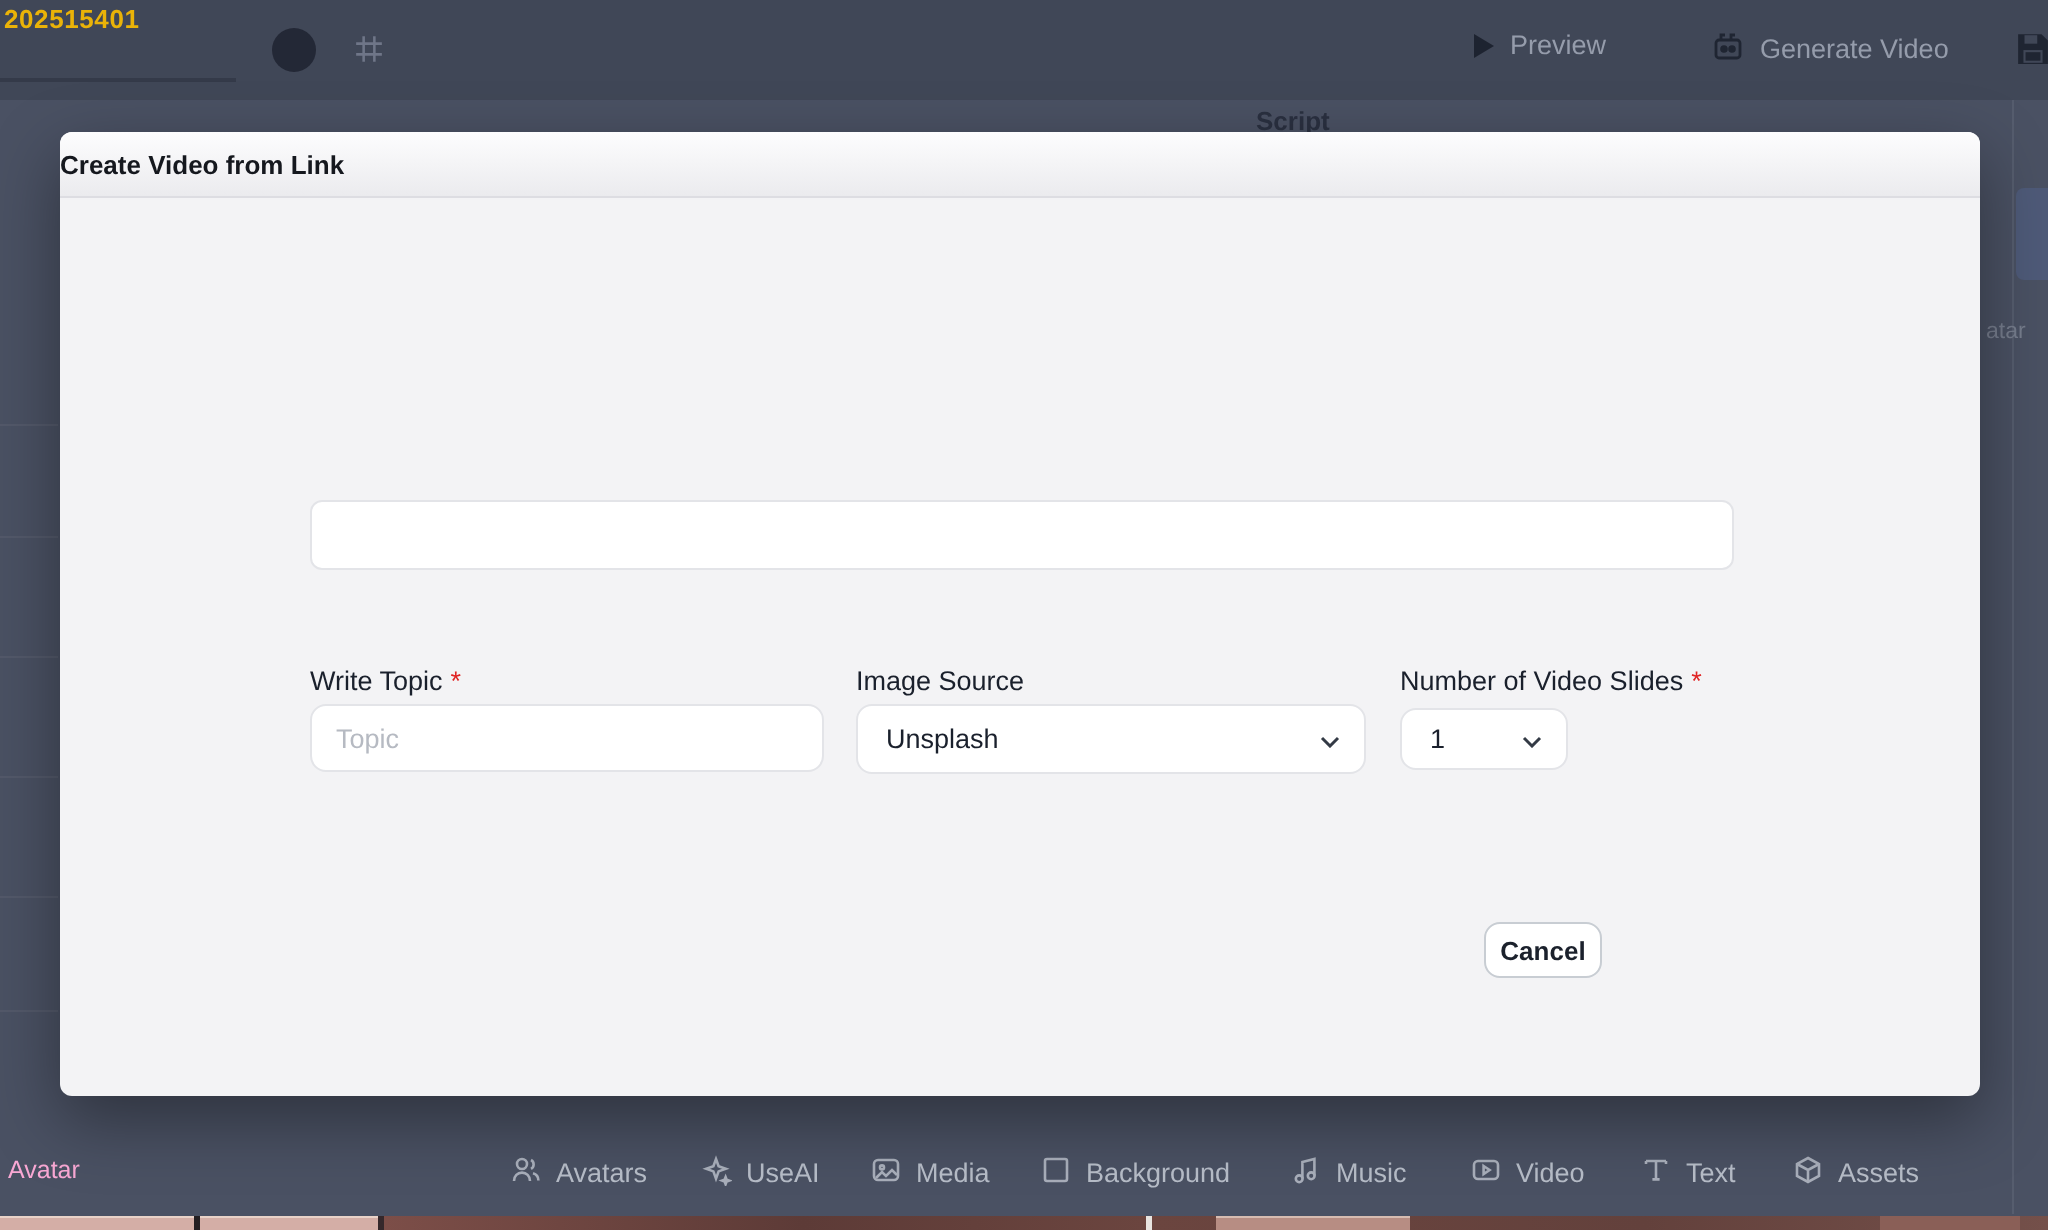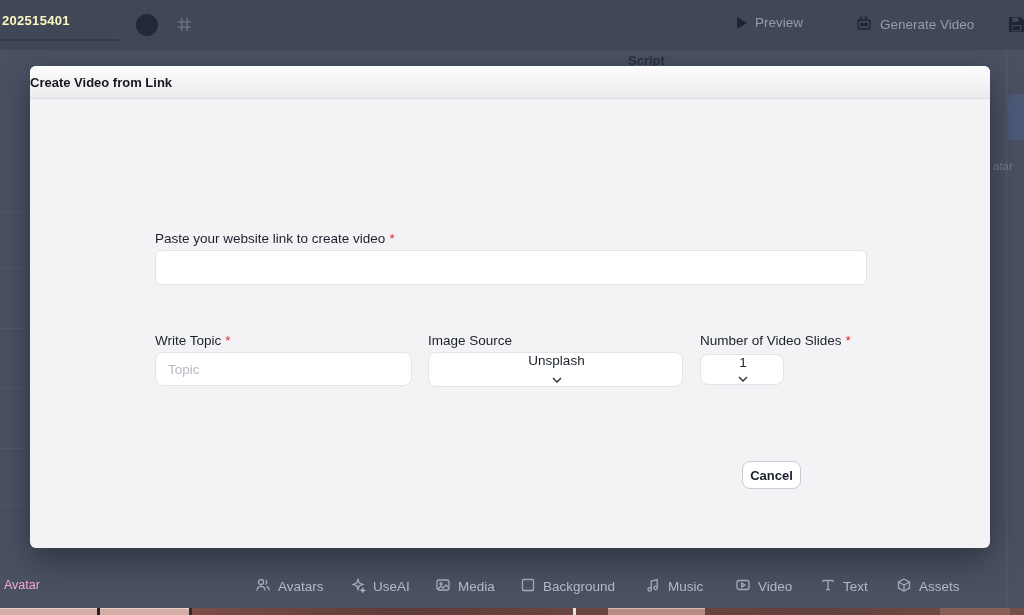--- a/index.html
+++ b/index.html
@@ -2,22 +2,22 @@
 <html><head>
 <meta charset="utf-8">
 <style>
   * { margin:0; padding:0; box-sizing:border-box; }
   html,body { width:1024px; height:615px; }
   body { font-family:"Liberation Sans", sans-serif; overflow:hidden; }
   .app { position:relative; width:1024px; height:615px; background:#4a5163; overflow:hidden; }
 
   
   .topbar { position:absolute; left:0; top:0; width:1024px; height:50px; background:#404757; }
-  .project-title { position:absolute; left:2px; top:13px; width:116px; font-size:13px; font-weight:bold;
-                   color:#fef9c3; letter-spacing:.3px; white-space:nowrap; overflow:hidden; }
+  .project-title { position:absolute; left:2px; top:2px; width:116px; font-size:13px; font-weight:bold;
+                   color:#eab308; letter-spacing:.3px; white-space:nowrap; overflow:hidden; }
   .project-underline { position:absolute; left:0; top:39px; width:118px; height:2px; background:#343a49; }
   .record-circle { position:absolute; left:136px; top:14px; width:22px; height:22px; border-radius:50%; background:#232836; }
   .frame-icon { position:absolute; left:177px; top:17px; }
   .top-action { position:absolute; top:15px; display:flex; align-items:center; gap:8px;
                 color:#959cab; font-size:13.5px; cursor:pointer;justify-content:space-between; }
   .act-preview { left:737px; }
   .act-generate { left:856px; }
   .play-tri { width:0; height:0; border-top:6px solid transparent; border-bottom:6px solid transparent;
               border-left:10px solid #1d2330; }
   .save-icon { position:absolute; left:1008px; top:16px; }
@@ -64,21 +64,21 @@
                 font-family:"Liberation Sans",sans-serif; font-size:13.5px; color:#1a202c; padding:0 12px; outline:none; }
   .text-input::placeholder { color:#b6bac2; }
   .link-input { left:125px; top:184px; width:712px; height:35px; }
   .lbl-link { left:125px; top:165px; }
   .lbl-topic { left:125px; top:267px; }
   .lbl-source { left:398px; top:267px; }
   .lbl-slides { left:670px; top:267px; }
   .topic-input { left:125px; top:286px; width:257px; height:34px; border-radius:8px; }
   .select-box { position:absolute; background:#fff; border:1px solid #e3e4e8; border-radius:8px;
                 display:flex; align-items:center; justify-content:space-between; padding:0 12px 0 14px;
-                font-size:13.5px; color:#1a202c; cursor:pointer;flex-direction:column; }
+                font-size:13.5px; color:#1a202c; cursor:pointer; }
   .select-source { left:398px; top:286px; width:255px; height:35px; }
   .select-slides { left:670px; top:288px; width:84px; height:31px; }
   .btn { position:absolute; top:395px; height:28px; display:flex; align-items:center; justify-content:center;
          font-weight:bold; cursor:pointer; }
   .btn-cancel { left:712px; width:59px; background:#fff; border:1px solid #c8cdd3; border-radius:8px;
                 font-size:13px; color:#1b212c; }
   .btn-submit { left:778px; width:134px; background:#8b8c8f; border:none; border-radius:6px;
                 font-size:12.5px; color:#fff; }
 </style>
 </head>
@@ -217,23 +217,20 @@
     <div class="seg seg-light2"></div>
     <div class="seg playhead"></div>
   </div>
 
   <div class="modal">
     <div class="modal-header">
       <span class="modal-title">Create Video from Link</span>
     </div>
 
 
-    <div class="field-label lbl-link">
-      <span>Paste your website link to create video</span><span class="req">*</span>
-    </div>
     <input class="text-input link-input" type="text" value="" style="">
 
     <div class="field-label lbl-topic">
       <span>Write Topic</span><span class="req">*</span>
     </div>
     <input class="text-input topic-input" type="text" placeholder="Topic" style="">
 
     <div class="field-label lbl-source">
       <span>Image Source</span>
     </div>

